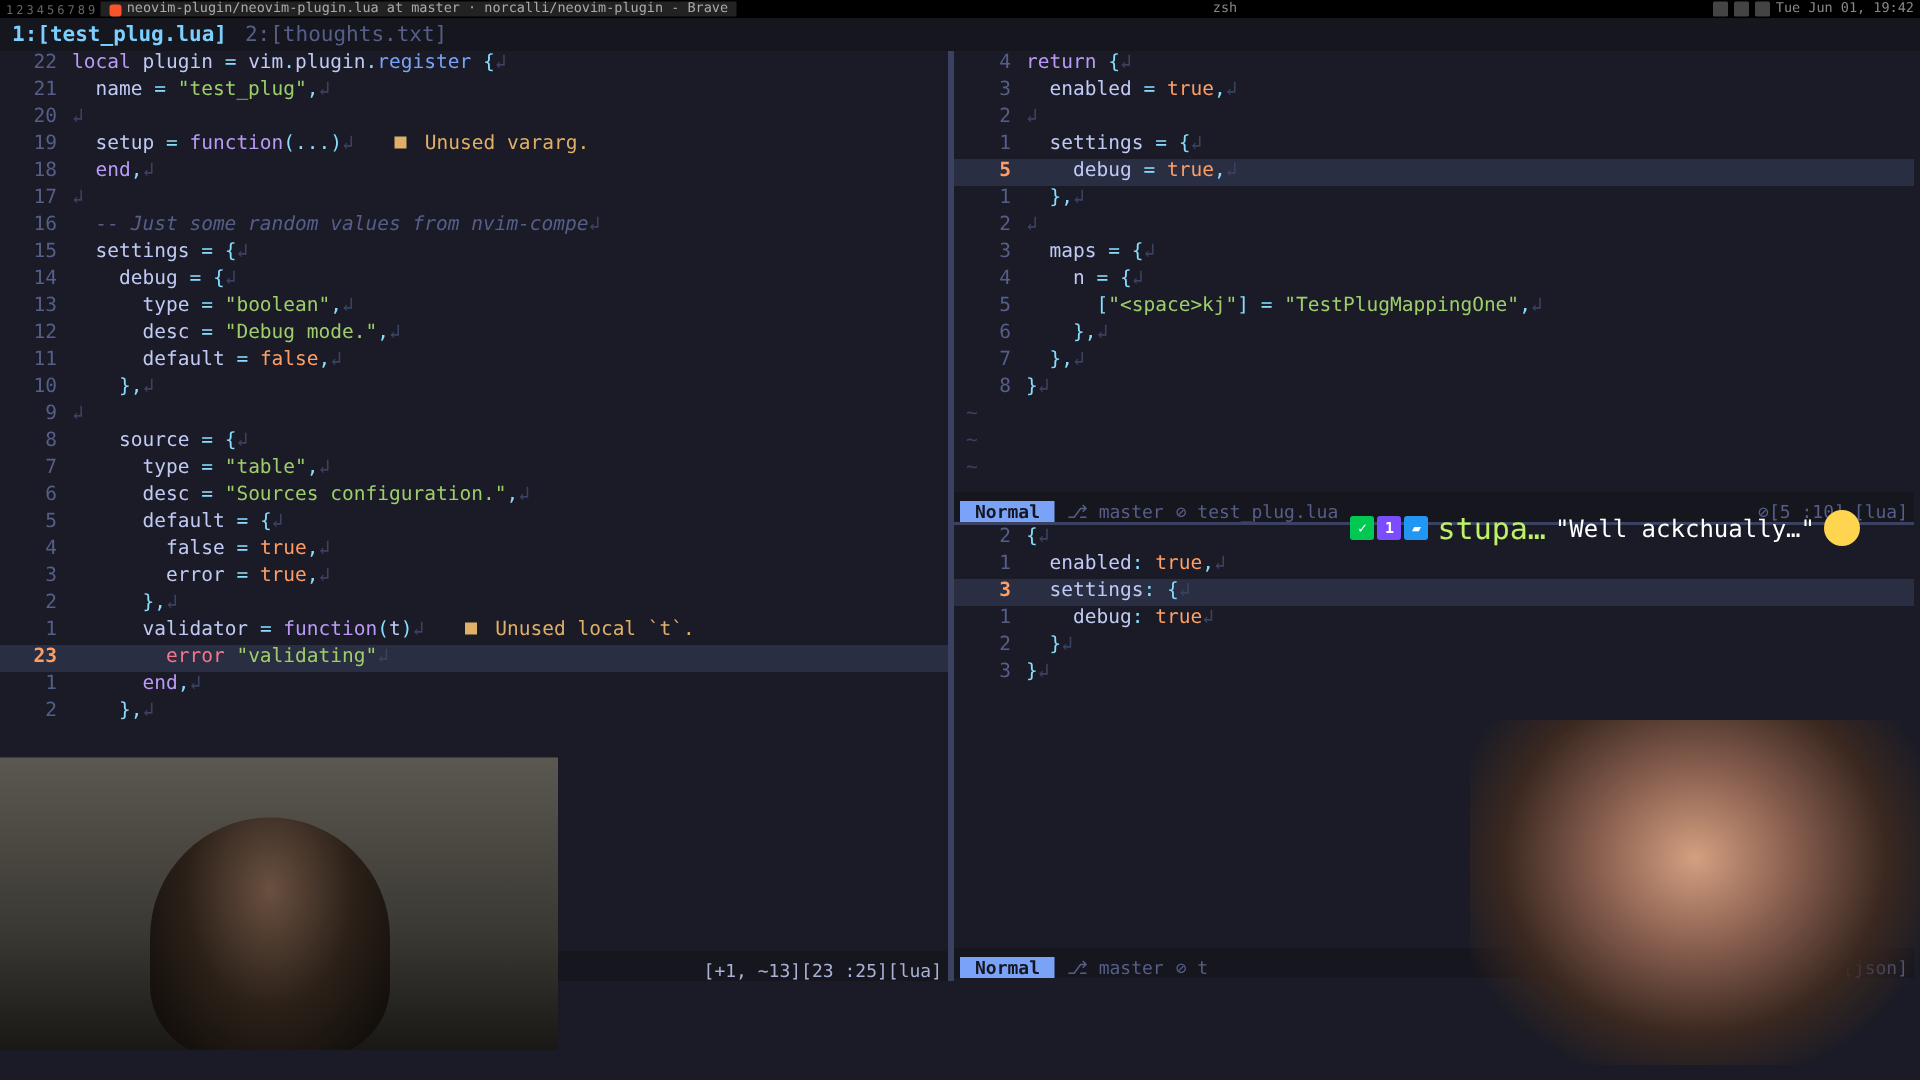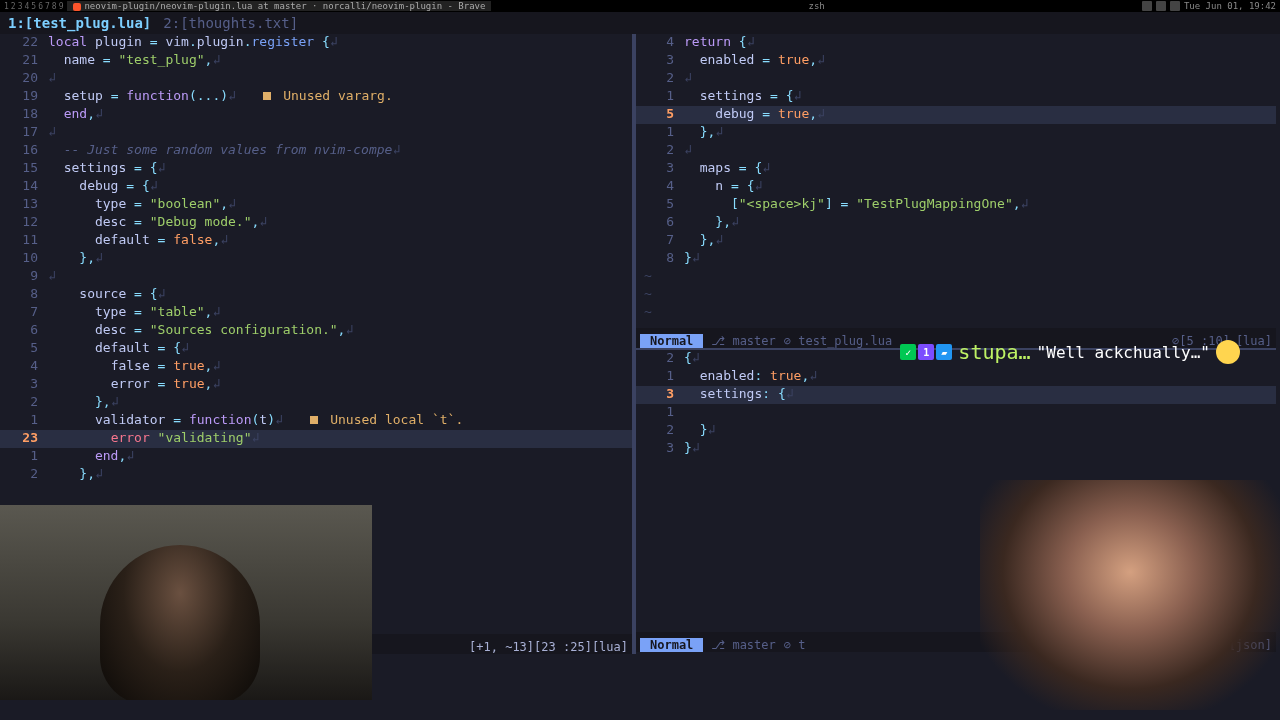--- a/index.html
+++ b/index.html
@@ -292,20 +292,21 @@
         <div class="line">
           <div class="gutter">1</div>
           <div class="code"><span>  </span><span class="ident">enabled</span><span class="op">:</span><span> </span><span class="bool">true</span><span class="op">,</span><span class="eol">↲</span></div>
         </div>
         <div class="line current">
           <div class="gutter">3</div>
           <div class="code"><span>  </span><span class="ident">settings</span><span class="op">:</span><span> </span><span class="op">{</span><span class="eol">↲</span></div>
         </div>
         <div class="line">
           <div class="gutter">1</div>
+          <div class="code"><span>    </span><span class="ident">debug</span><span class="op">:</span><span> </span><span class="bool">true</span><span class="eol">↲</span></div>
         </div>
         <div class="line">
           <div class="gutter">2</div>
           <div class="code"><span>  </span><span class="op">}</span><span class="eol">↲</span></div>
         </div>
         <div class="line">
           <div class="gutter">3</div>
           <div class="code"><span class="op">}</span><span class="eol">↲</span></div>
         </div>
       <div class="floating-statusline statusline">

